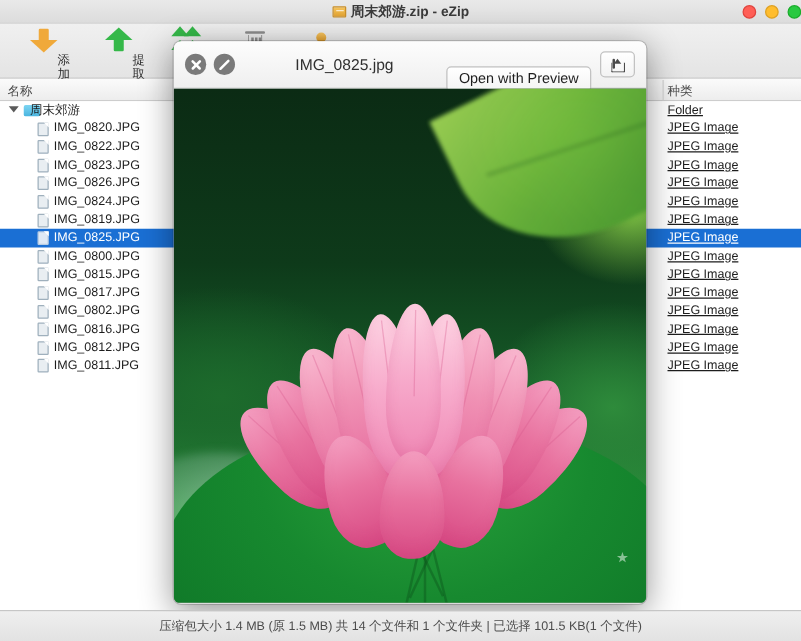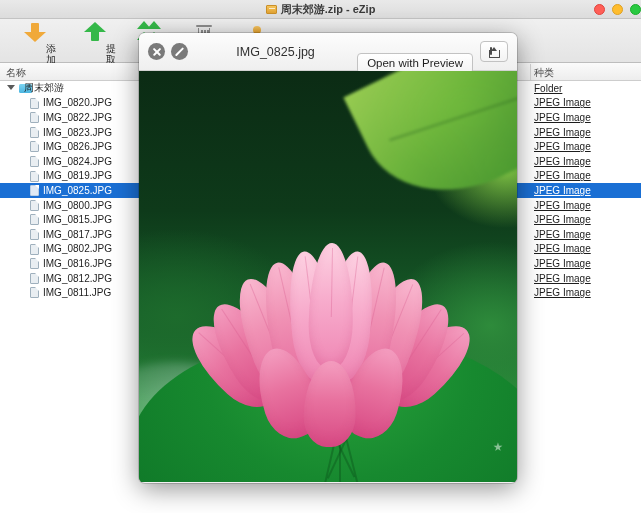--- a/index.html
+++ b/index.html
@@ -614,13 +614,16 @@
         <div class="petal deep" style="left:142px;top:108px; width:54px; height:92px;  transform:rotate(18deg);"></div>
         <div class="petal deep" style="left:98px; top:122px; width:52px; height:86px;  transform:rotate(2deg);"></div>
       </div>
 
       <div class="wm">
         <span class="wm-mark">⋆</span>
       </div>
     </div>
   </div>
 
+  <div class="statusbar">
+    <span>压缩包大小 1.4 MB (原 1.5 MB) 共 14 个文件和 1 个文件夹  |  已选择 101.5 KB(1 个文件)</span>
+  </div>
 </div>
 
 </body></html>

